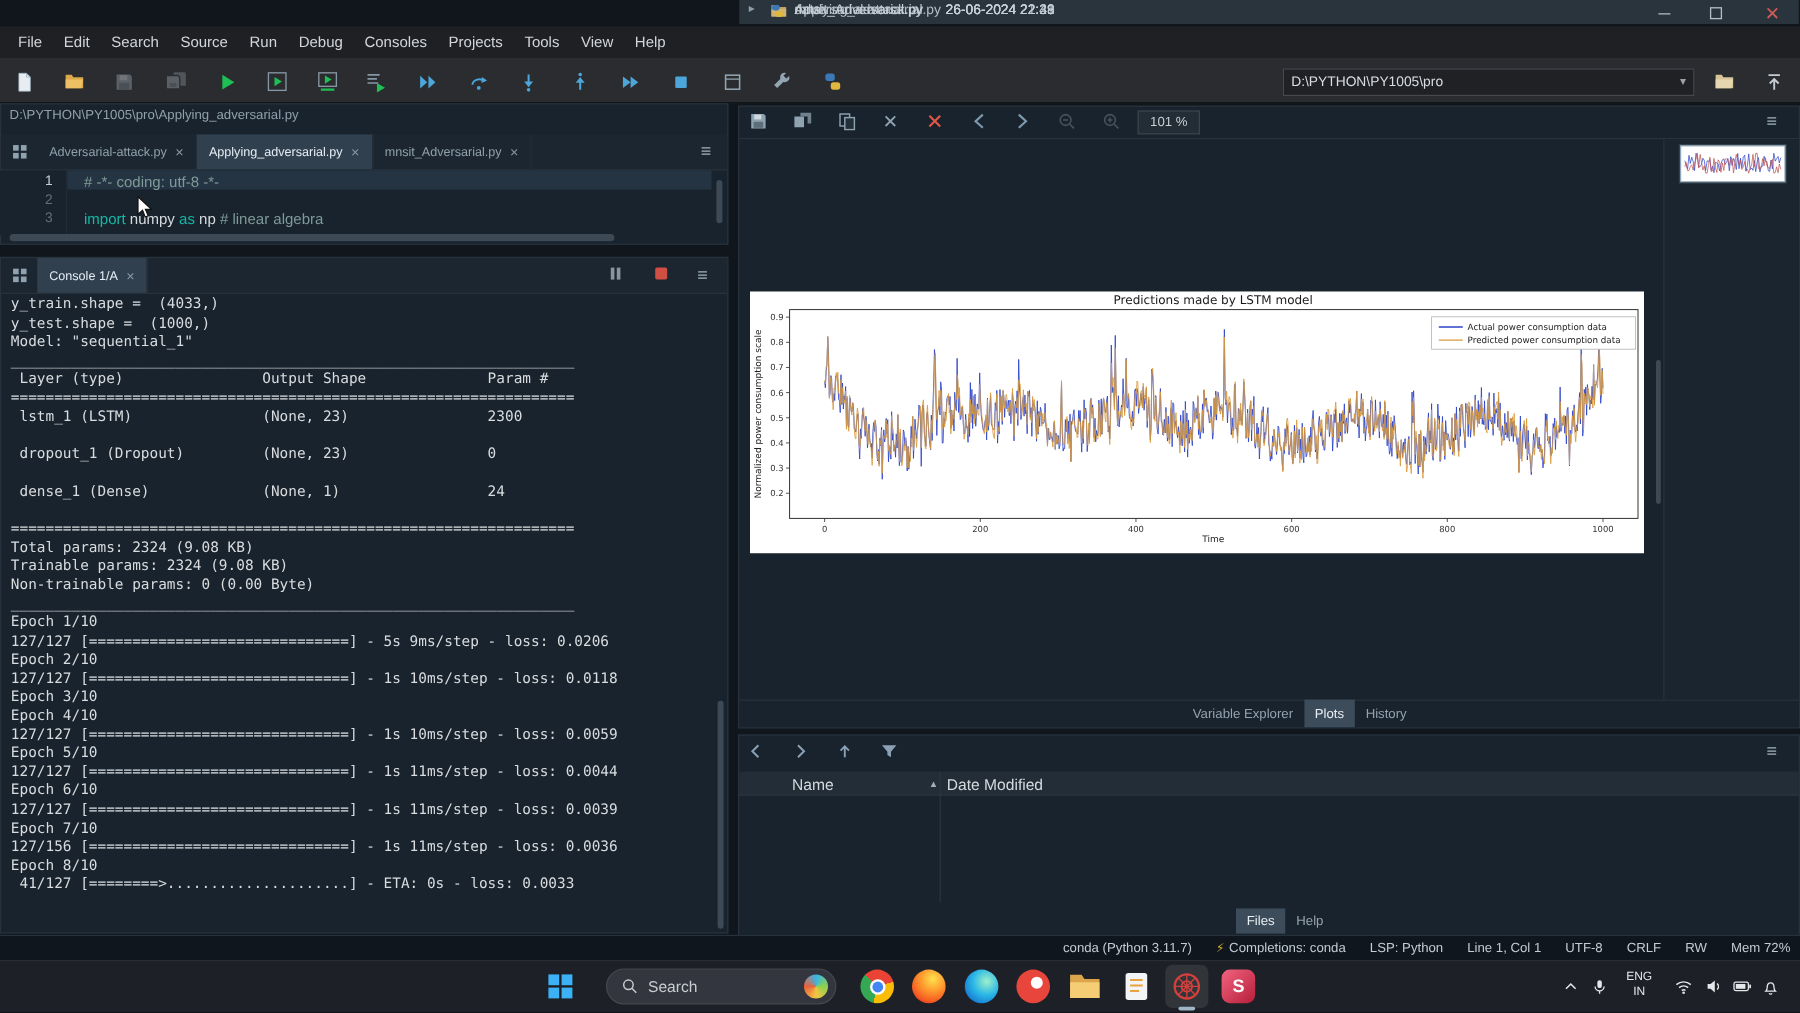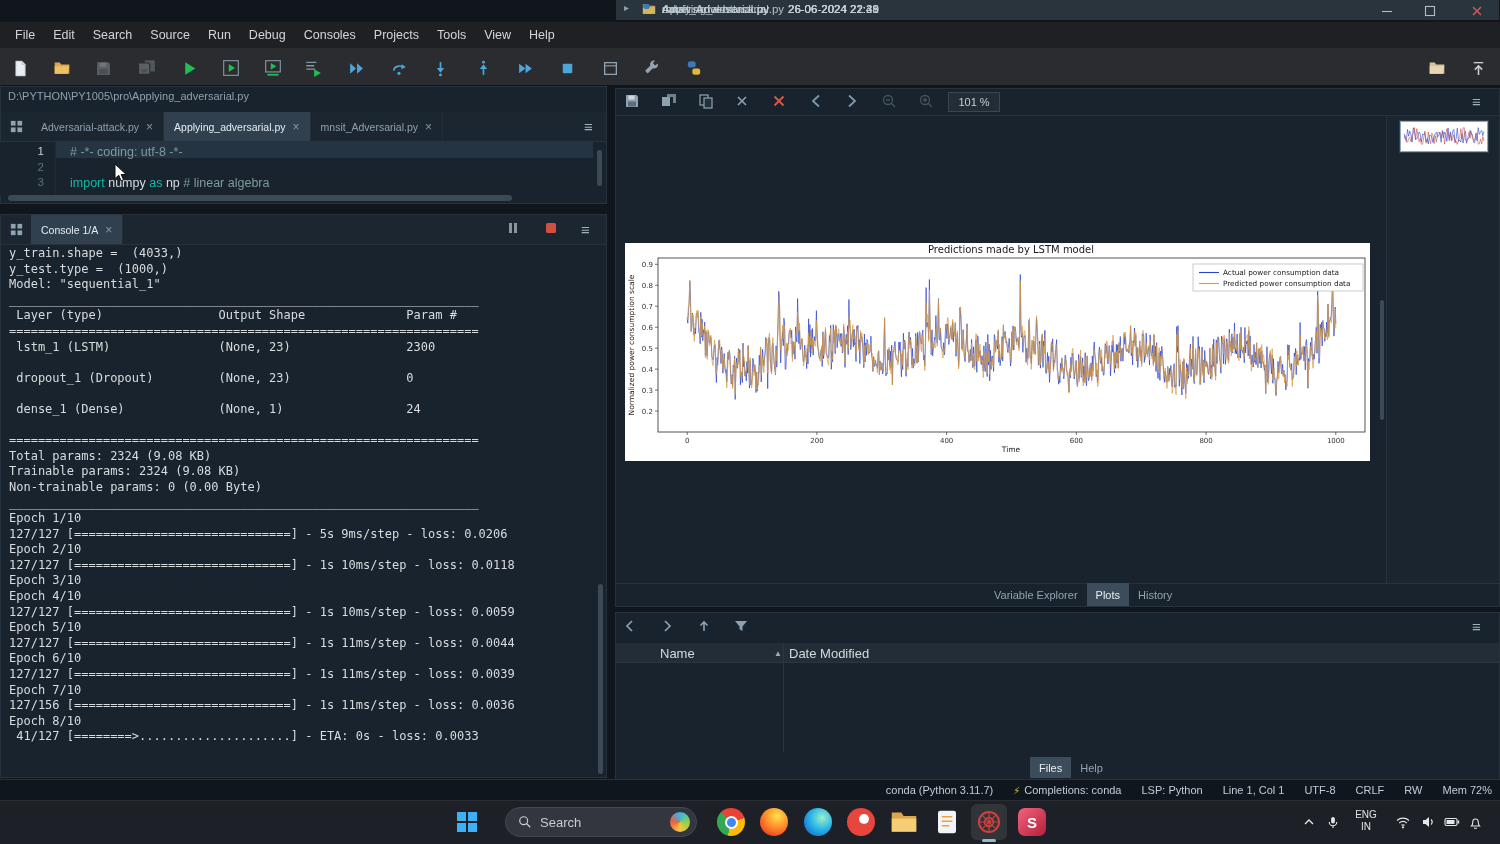--- a/index.html
+++ b/index.html
@@ -247,20 +247,24 @@
     <svg width="17" height="17" viewBox="0 0 16 16">
         <path d="M13.8 3.2a3.6 3.6 0 0 1-4.6 4.6L4.4 12.6 2 10.2l4.8-4.8a3.6 3.6 0 0 1 4.6-4.6L9.3 2.9l2.2 2.2z" fill="#93a5b2"></path>
       </svg>
   </div>
   <div class="tbtn" style="left:680px">
     <svg width="18" height="18" viewBox="0 0 16 16">
         <rect x="2.5" y="2" width="7" height="5.5" rx="2" fill="#3b78b5"></rect>
         <rect x="6.5" y="8.5" width="7" height="5.5" rx="2" fill="#e0b83d"></rect>
       </svg>
   </div>
+  <div id="wd-combo">
+    <span>D:\PYTHON\PY1005\pro</span>
+    <span class="arrow">▾</span>
+  </div>
   <div class="tbtn" style="left:1423px">
     <svg width="18" height="18" viewBox="0 0 16 16">
         <path d="M1.5 3h4.5l1.2 1.8h7.3V13h-13z" fill="#d9c49a"></path>
         <path d="M1.5 6.5h13L13 13H1.5z" fill="#e7d7b1"></path>
       </svg>
   </div>
   <div class="tbtn" style="left:1464px">
     <svg width="17" height="17" viewBox="0 0 16 16">
         <path d="M3.5 2.5h9" stroke="#c6ccd2" stroke-width="1.3"></path>
         <path d="M8 14V6M4.5 9L8 5.5 11.5 9" fill="none" stroke="#c6ccd2" stroke-width="1.5"></path>
@@ -334,21 +338,21 @@
         <rect x="3" y="3" width="10" height="10" rx="1.5" fill="#cf4f43"></rect>
       </svg>
   </div>
   <div class="abs hmb" style="left:581px;top:222px;">≡</div>
 
   <div id="console-output" class="mono">
 
       <div class="console-line">y_train.shape =  (4033,)</div>
 
 
-      <div class="console-line">y_test.type =  (1000,)</div>
+      <div class="console-line">y_test.shape =  (1000,)</div>
 
       <div class="console-line">Model: "sequential_1"</div>
 
       <div class="console-line">_________________________________________________________________</div>
 
       <div class="console-line"> Layer (type)                Output Shape              Param #   </div>
 
       <div class="console-line">=================================================================</div>
 
       <div class="console-line"> lstm_1 (LSTM)               (None, 23)                2300      </div>

